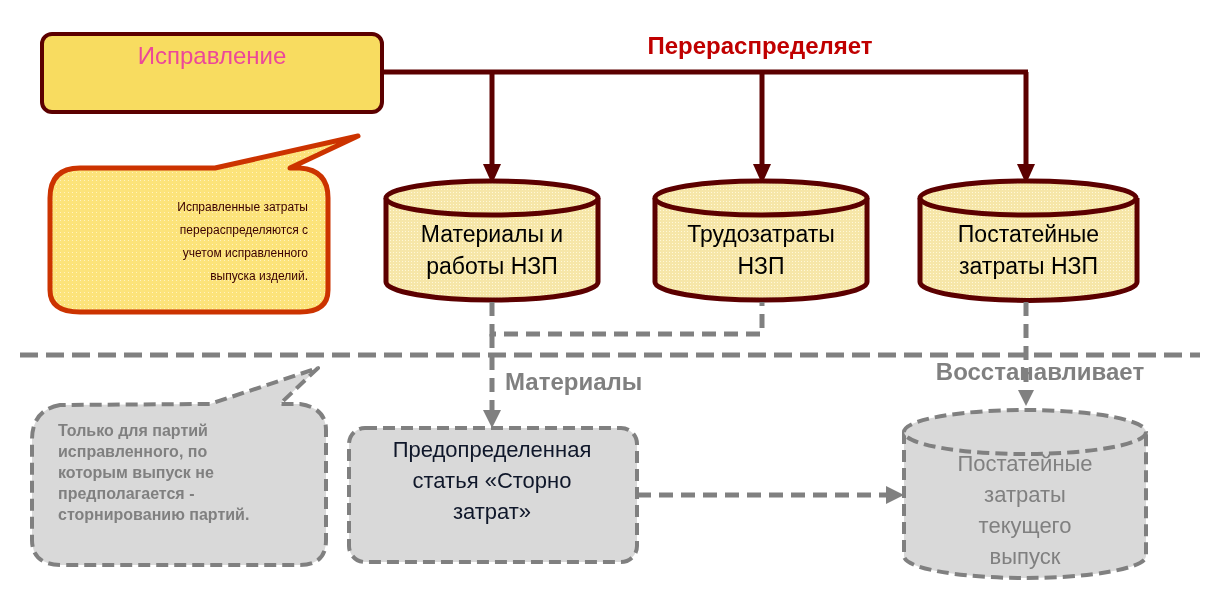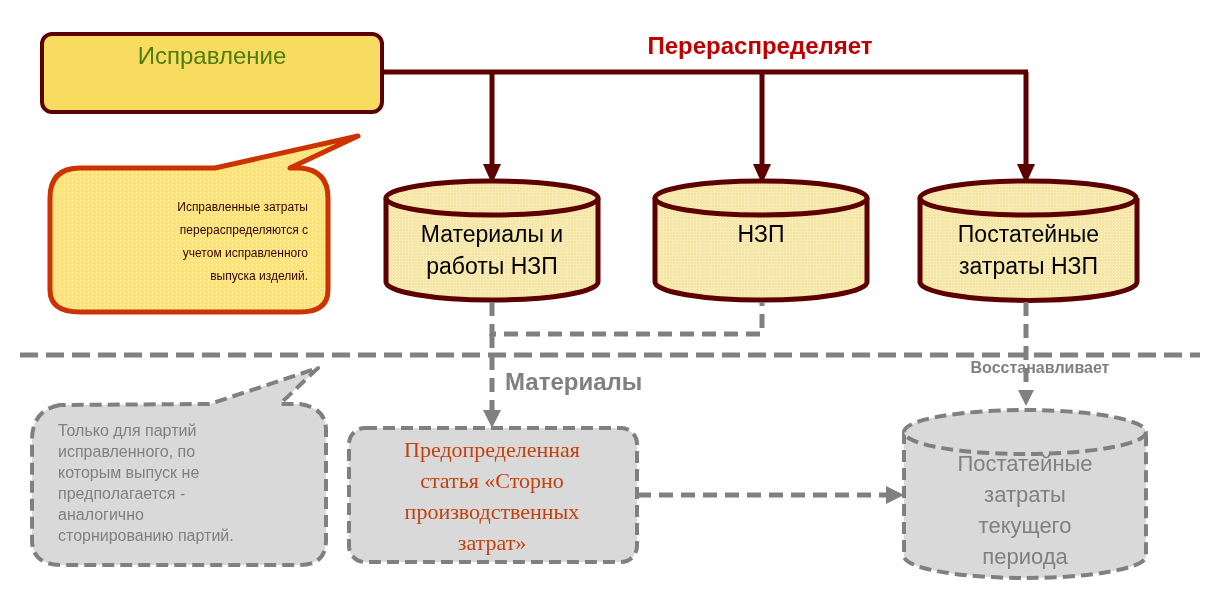--- a/index.html
+++ b/index.html
@@ -1,26 +1,26 @@
 <!DOCTYPE html>
 <html><head>
 <meta charset="utf-8">
 <style>
   html, body { margin:0; padding:0; background:#ffffff; }
   body { width:1213px; height:613px; position:relative; overflow:hidden; font-family:"Liberation Sans", sans-serif; }
   svg#diagram { position:absolute; left:0; top:0; }
   .t { position:absolute; text-align:center; line-height:1.2; }
-  .main-box-text { left:42px; top:40px; width:340px; font-size:24px; color:#4d7c0f; line-height:31px; }
+  .main-box-text { left:42px; top:40px; width:340px; font-size:24px; color:#ec4899; line-height:31px; }
   .redistributes { left:600px; top:32px; width:320px; font-size:24px; font-weight:bold; color:#c00000; }
   .note1 { left:78px; top:196px; width:230px; text-align:right; font-size:12px; color:#3a0000; line-height:23px; }
   .cyl-text { font-size:23px; color:#000000; line-height:32px; }
   .writes-off { left:505px; top:368px; width:180px; text-align:left; font-size:24px; font-weight:bold; color:#808080; }
-  .restores { left:900px; top:358px; width:280px; font-size:16px; font-weight:bold; color:#808080; }
-  .note2 { left:58px; top:420px; width:260px; text-align:left; font-size:16px; font-weight:normal; color:#808080; line-height:21px; }
-  .grey-box-text { left:352px; top:434px; width:280px; font-size:22px; color:#c2410c; line-height:31px;font-family:Liberation Serif, serif; }
+  .restores { left:900px; top:358px; width:280px; font-size:24px; font-weight:bold; color:#808080; }
+  .note2 { left:58px; top:420px; width:260px; text-align:left; font-size:16px; font-weight:bold; color:#808080; line-height:21px; }
+  .grey-box-text { left:352px; top:434px; width:280px; font-size:22px; color:#0f172a; line-height:31px; }
   .grey-cyl-text { left:905px; top:448px; width:240px; font-size:22px; color:#808080; line-height:31px; }
 </style>
 </head>
 <body>
 
 <svg id="diagram" width="1213" height="613" viewBox="0 0 1213 613">
   <defs>
     <pattern id="dots" width="4" height="4" patternUnits="userSpaceOnUse">
       <rect width="4" height="4" fill="#fce37a"></rect>
       <rect width="1" height="1" fill="#fff3c0"></rect>
@@ -95,44 +95,43 @@
   <div>перераспределяются с</div>
   <div>учетом исправленного</div>
   <div>выпуска изделий.</div>
 </div>
 
 <div class="t cyl-text" style="left:392px; top:218px; width:200px;">
   <div>Материалы и</div>
   <div>работы НЗП</div>
 </div>
 <div class="t cyl-text" style="left:661px; top:218px; width:200px;">
+  <div>Трудозатраты</div>
   <div>НЗП</div>
 </div>
 <div class="t cyl-text" style="left:926px; top:218px; width:205px;">
   <div>Постатейные</div>
   <div>затраты НЗП</div>
 </div>
 
 <div class="t writes-off">Материалы</div>
 <div class="t restores">Восстанавливает</div>
 
 <div class="t note2">
   <div>Только для партий</div>
   <div>исправленного, по</div>
   <div>которым выпуск не</div>
   <div>предполагается -</div>
-  <div>аналогично</div>
   <div>сторнированию партий.</div>
 </div>
 
 <div class="t grey-box-text">
   <div>Предопределенная</div>
   <div>статья «Сторно</div>
-  <div>производственных</div>
   <div>затрат»</div>
 </div>
 
 <div class="t grey-cyl-text">
   <div>Постатейные</div>
   <div>затраты</div>
   <div>текущего</div>
-  <div>периода</div>
+  <div>выпуск</div>
 </div>
 
 </body></html>

